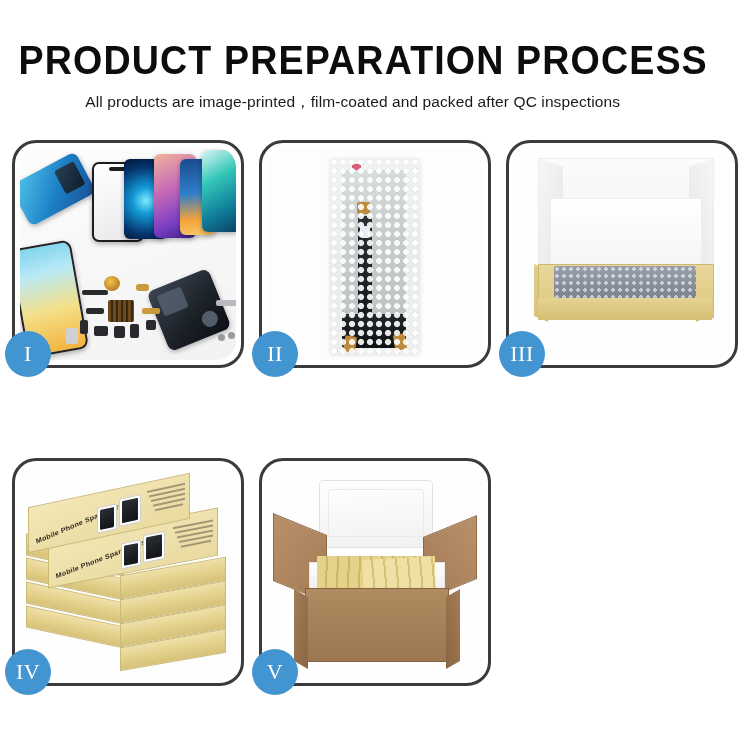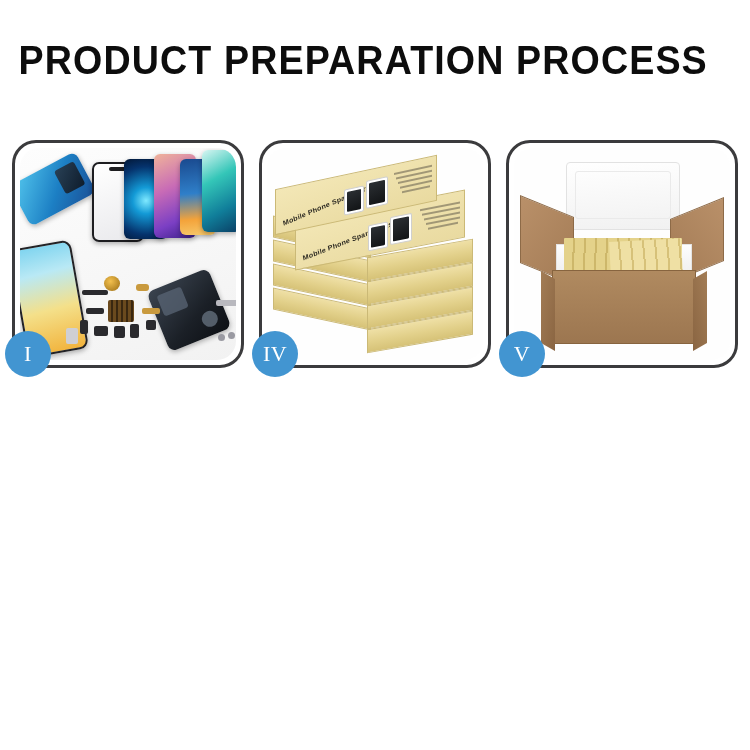--- a/index.html
+++ b/index.html
@@ -301,20 +301,21 @@
     transform:skewX(-30deg);transform-origin:bottom left;border-radius:2px;
   }
 </style>
 </head>
 <body>
 
 <div class="page">
 
   <div class="header">
     <h1 class="title">PRODUCT PREPARATION PROCESS</h1>
+    <p class="subtitle">All products are image-printed，film-coated and packed after QC inspections</p>
   </div>
 
   <div class="grid">
 
     <div class="panel">
       <div class="panel-inner p1">
         <div class="scr s-flex"></div>
         <div class="scr s-blk"></div>
         <div class="scr s-blue"></div>
         <div class="scr s-purple"></div>
@@ -334,21 +335,49 @@
         <span class="chip c10"></span>
         <span class="chip c11"></span>
         <span class="chip c12"></span>
         <span class="chip c13"></span>
         <span class="chip c14"></span>
         <span class="chip c15"></span>
       </div>
       <div class="badge">I</div>
     </div>
 
-
+    <div class="panel">
+      <div class="panel-inner p2">
+        <div class="bag">
+          <div class="lcd"></div>
+          <div class="lcd-red"></div>
+          <div class="lcd-dark"></div>
+          <div class="lcd-dot"></div>
+          <div class="lcd-foot"></div>
+          <div class="lcd-tab t1"></div>
+          <div class="lcd-tab t2"></div>
+          <div class="lcd-tab t3"></div>
+          <div class="bubbles"></div>
+        </div>
+      </div>
+      <div class="badge">II</div>
+    </div>
+
+    <div class="panel">
+      <div class="panel-inner p3">
+        <div class="tray-lid"></div>
+        <div class="tray-inner"></div>
+        <div class="tray-lip-l"></div>
+        <div class="tray-lip-r"></div>
+        <div class="tray-base"></div>
+        <div class="tray-foam"></div>
+        <div class="tray-base-front"></div>
+      </div>
+      <div class="badge">III</div>
+    </div>
 
     <div class="panel">
       <div class="panel-inner p4">
         <div class="stack">
 
           <div class="kbox" style="left:6px;top:150px;width:96px;height:20px;transform:skewY(12deg);"></div>
           <div class="kbox" style="left:6px;top:126px;width:96px;height:20px;transform:skewY(12deg);"></div>
           <div class="kbox" style="left:6px;top:102px;width:96px;height:20px;transform:skewY(12deg);"></div>
           <div class="kbox" style="left:6px;top:78px;width:96px;height:20px;transform:skewY(12deg);"></div>
 

